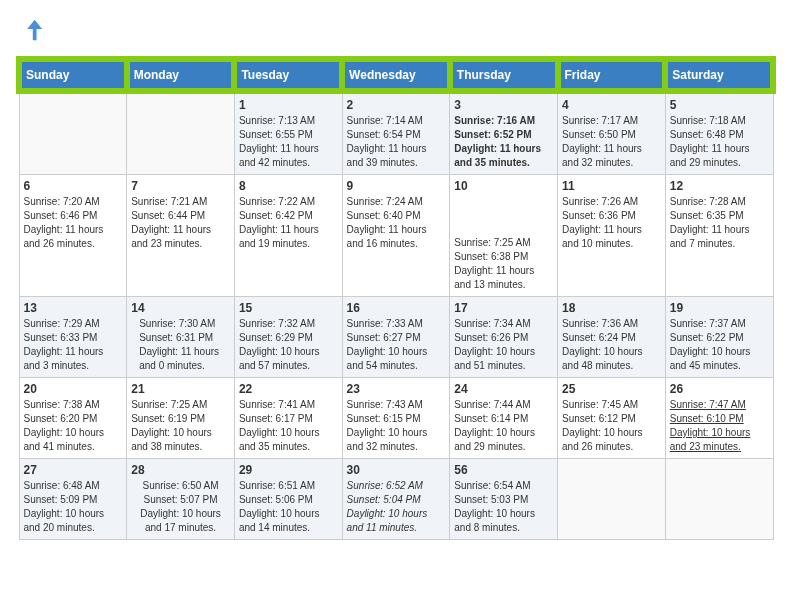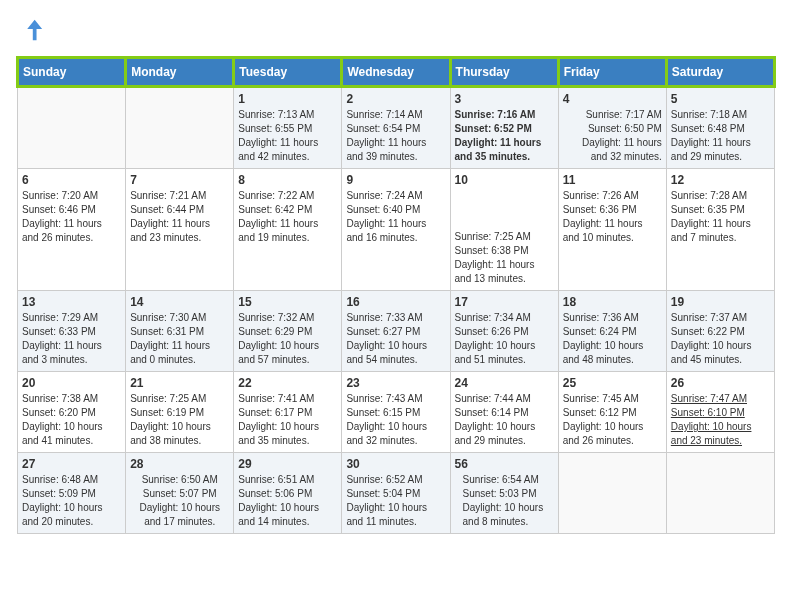--- a/index.html
+++ b/index.html
@@ -51,21 +51,21 @@
       border-collapse: collapse;
       font-size: 11px;
     }
     thead tr th {
       background-color: #3a7fc1;
       color: #fff;
       font-size: 12px;
       font-weight: bold;
       padding: 6px 4px;
       text-align: left;
-      border: 3px solid #84cc16;
+      border: 6px solid #84cc16;
     }
     tbody tr td {
       border: 1px solid #ccc;
       vertical-align: top;
       padding: 4px;
       height: 80px;
       width: 107px;
       color: #333;
     }
     tbody tr:nth-child(odd) td {
@@ -138,21 +138,21 @@
 Daylight: 11 hours and 39 minutes.</div>
         </td>
         <td>
           <span class="day-num">3</span>
           <div class="day-info" style="white-space: pre-line; font-weight: bold;">Sunrise: 7:16 AM
 Sunset: 6:52 PM
 Daylight: 11 hours and 35 minutes.</div>
         </td>
         <td>
           <span class="day-num">4</span>
-          <div class="day-info" style="white-space: pre-line; text-align: right;">Sunrise: 7:17 AM
+          <div class="day-info" style="white-space: pre-line;">Sunrise: 7:17 AM
 Sunset: 6:50 PM
 Daylight: 11 hours and 32 minutes.</div>
         </td>
         <td>
           <span class="day-num">5</span>
           <div class="day-info" style="white-space: pre-line;">Sunrise: 7:18 AM
 Sunset: 6:48 PM
 Daylight: 11 hours and 29 minutes.</div>
         </td>
       </tr>
@@ -202,21 +202,21 @@
       </tr>
       <tr>
         <td>
           <span class="day-num">13</span>
           <div class="day-info" style="white-space: pre-line;">Sunrise: 7:29 AM
 Sunset: 6:33 PM
 Daylight: 11 hours and 3 minutes.</div>
         </td>
         <td>
           <span class="day-num">14</span>
-          <div class="day-info" style="white-space: pre-line;">Sunrise: 7:30 AM
+          <div class="day-info" style="white-space: pre-line; margin-left: 8px;">Sunrise: 7:30 AM
 Sunset: 6:31 PM
 Daylight: 11 hours and 0 minutes.</div>
         </td>
         <td>
           <span class="day-num">15</span>
           <div class="day-info" style="white-space: pre-line;">Sunrise: 7:32 AM
 Sunset: 6:29 PM
 Daylight: 10 hours and 57 minutes.</div>
         </td>
         <td>
@@ -302,27 +302,27 @@
 Daylight: 10 hours and 17 minutes.</div>
         </td>
         <td>
           <span class="day-num">29</span>
           <div class="day-info" style="white-space: pre-line;">Sunrise: 6:51 AM
 Sunset: 5:06 PM
 Daylight: 10 hours and 14 minutes.</div>
         </td>
         <td>
           <span class="day-num">30</span>
-          <div class="day-info" style="white-space: pre-line;">Sunrise: 6:52 AM
+          <div class="day-info" style="white-space: pre-line; font-style: italic;">Sunrise: 6:52 AM
 Sunset: 5:04 PM
 Daylight: 10 hours and 11 minutes.</div>
         </td>
         <td>
           <span class="day-num">56</span>
-          <div class="day-info" style="white-space: pre-line; margin-left: 8px;">Sunrise: 6:54 AM
+          <div class="day-info" style="white-space: pre-line;">Sunrise: 6:54 AM
 Sunset: 5:03 PM
 Daylight: 10 hours and 8 minutes.</div>
         </td>
         <td class="empty-cell"></td>
         <td class="empty-cell"></td>
       </tr>
     </tbody>
 </table>
 
 </body></html>

